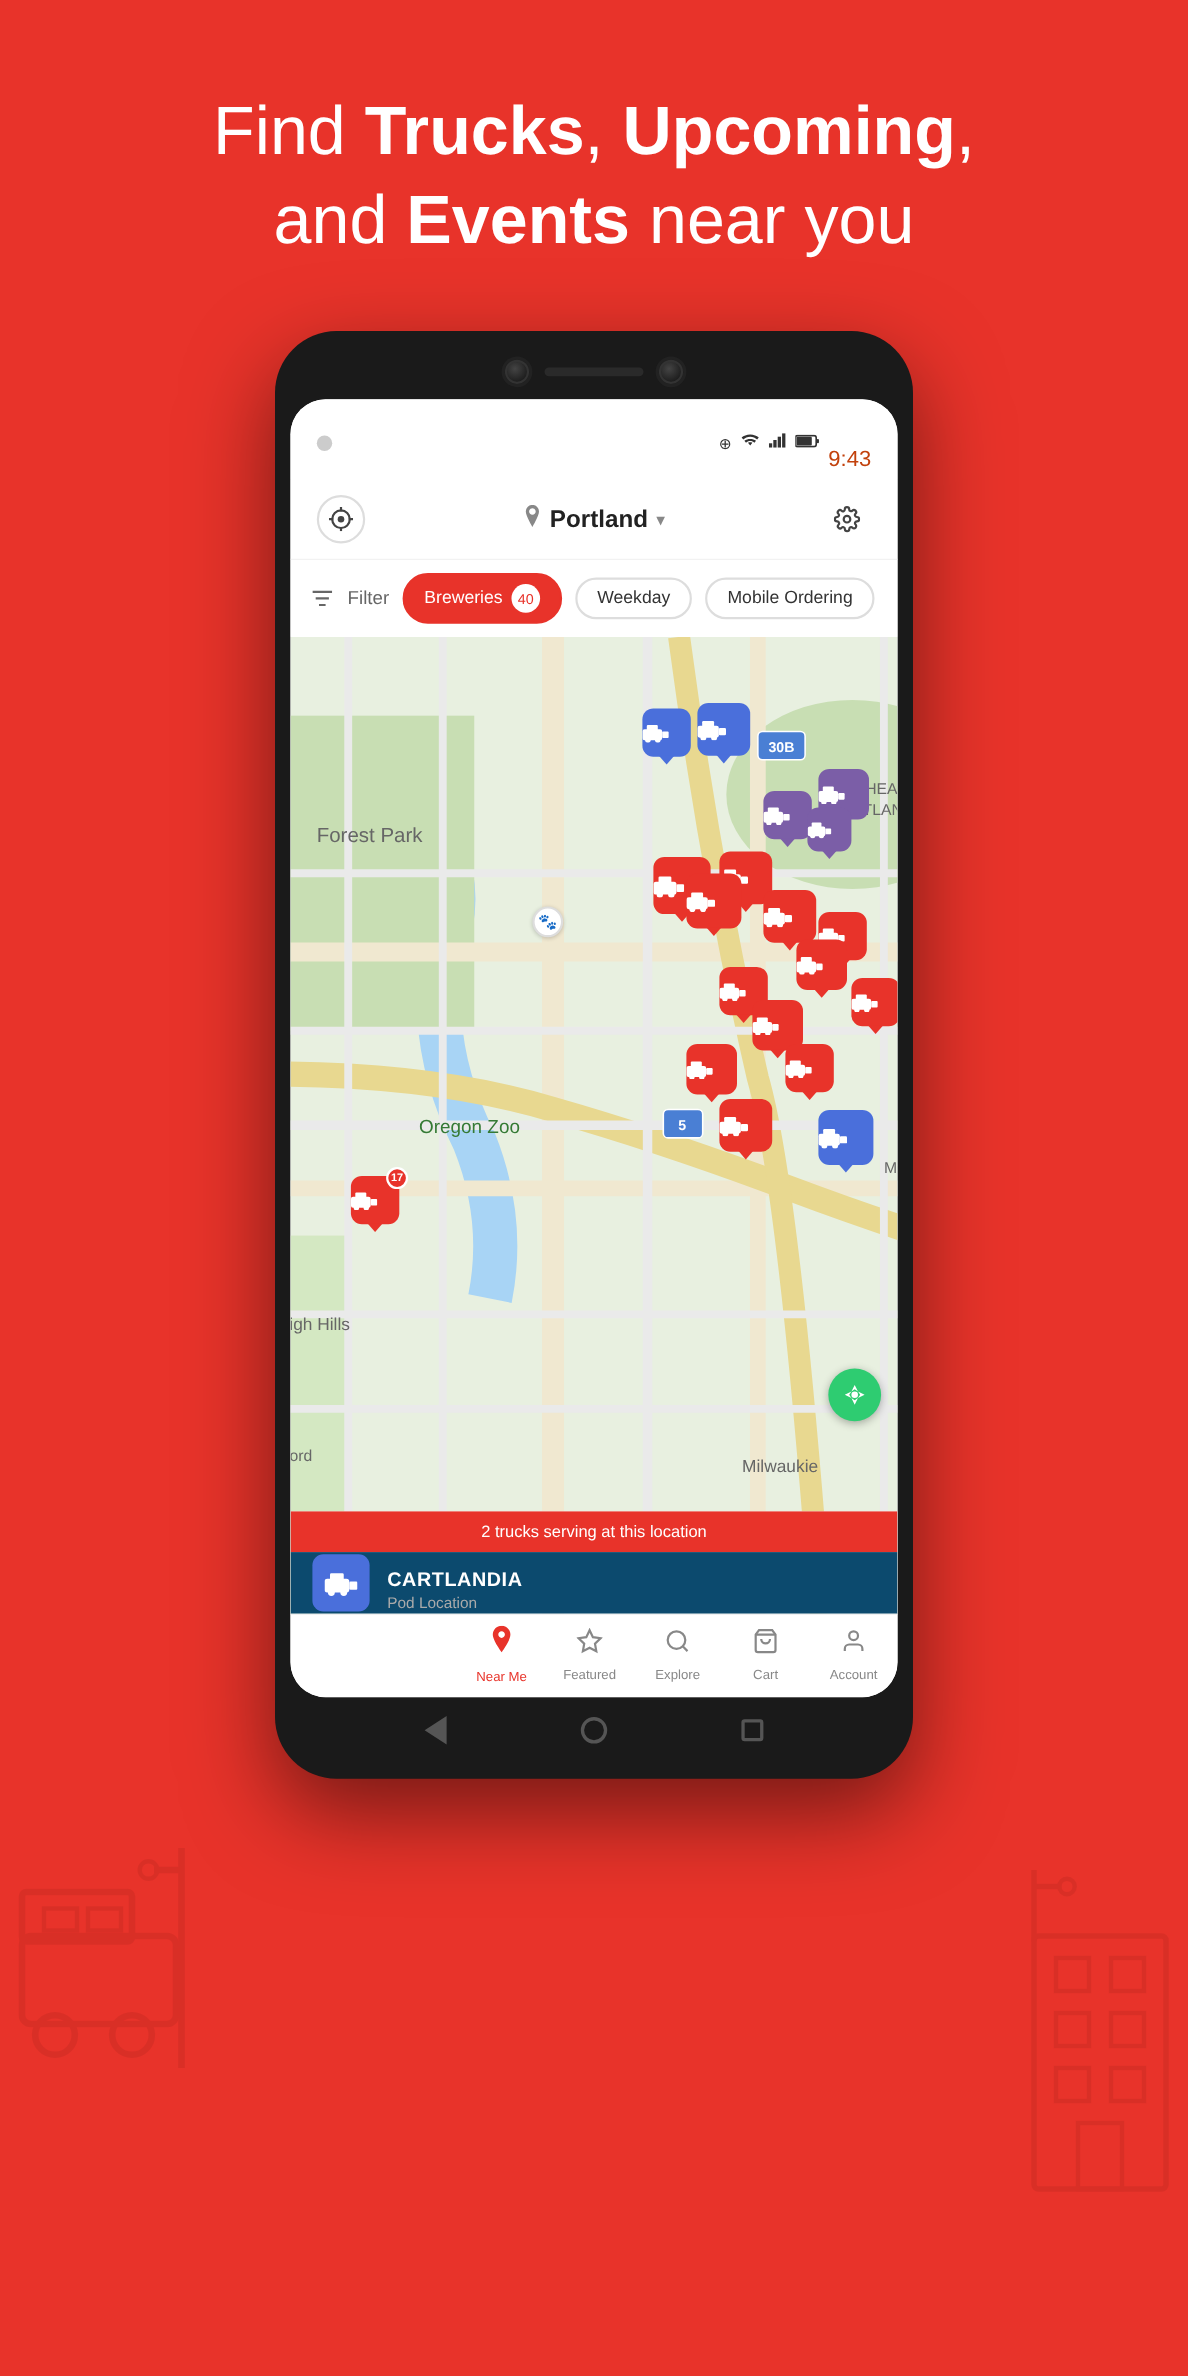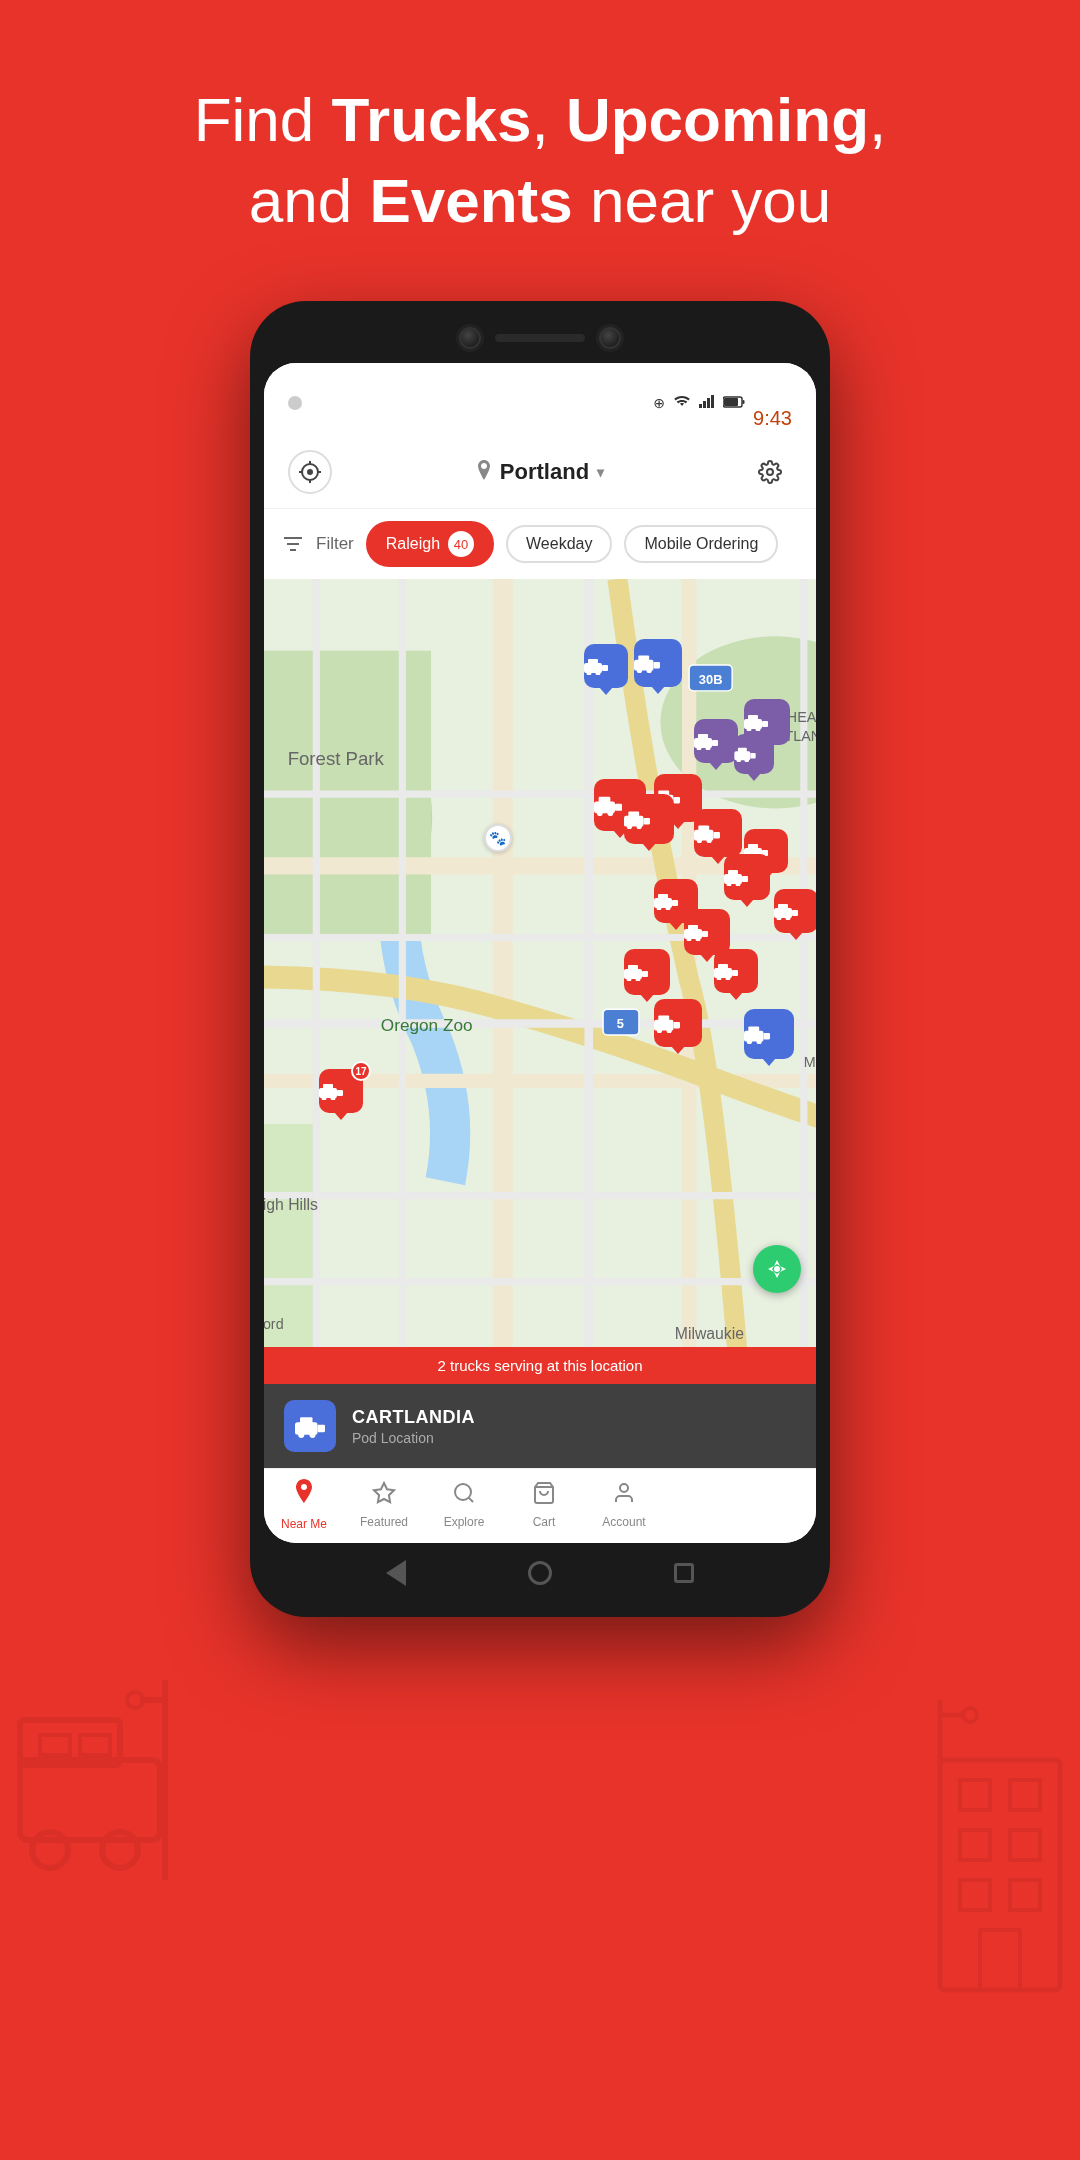--- a/index.html
+++ b/index.html
@@ -298,24 +298,24 @@
       background: #E8332A;
       padding: 10px 32px;
       color: white;
       font-size: 15px;
       font-weight: 500;
       text-align: center;
     }
 
     .info-card-content {
       display: flex;
-      align-items: center;
-      padding: 16px 20px;
+      align-items: flex-end;
+      padding: 2px 20px;
       gap: 16px;
-      background: #404040;
+      background: #0c4a6e;
     }
 
     .truck-avatar {
       width: 52px; height: 52px;
       background: #4A6FDB;
       border-radius: 10px;
       display: flex;
       align-items: center;
       justify-content: center;
       flex-shrink: 0;
@@ -333,21 +333,21 @@
     .info-card-sub {
       color: #aaa;
       font-size: 14px;
       margin-top: 2px;
     }
 
     
     .bottom-nav {
       background: white;
       display: flex;
-      justify-content: flex-start;
+      justify-content: flex-end;
       align-items: center;
       padding: 10px 0 12px;
       border-top: 1px solid #eee;
       flex-shrink: 0;
     }
 
     .nav-item {
       display: flex;
       flex-direction: column;
       align-items: center;
@@ -526,21 +526,21 @@
         <div class="filter-label">
           <svg width="18" height="16" viewBox="0 0 18 16">
               <line x1="0" y1="2" x2="18" y2="2" stroke="#666" stroke-width="2"></line>
               <line x1="3" y1="8" x2="15" y2="8" stroke="#666" stroke-width="2"></line>
               <line x1="6" y1="14" x2="12" y2="14" stroke="#666" stroke-width="2"></line>
             </svg>
           <span>Filter</span>
         </div>
 
         <div class="filter-chip active">
-          <span>Raleigh</span>
+          <span>Breweries</span>
           <span class="badge">40</span>
         </div>
 
         <div class="filter-chip">
           <span>Weekday</span>
         </div>
 
         <div class="filter-chip">
           <span>Mobile Ordering</span>
         </div>

